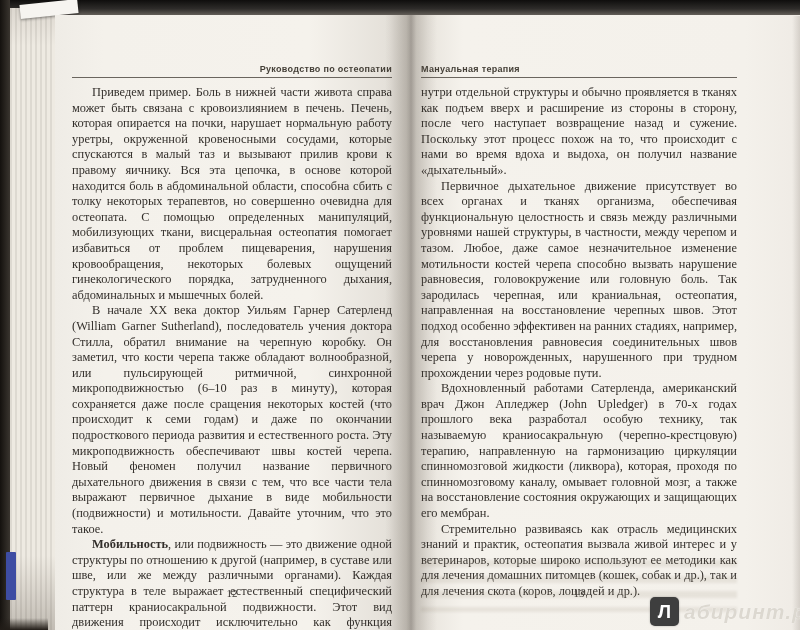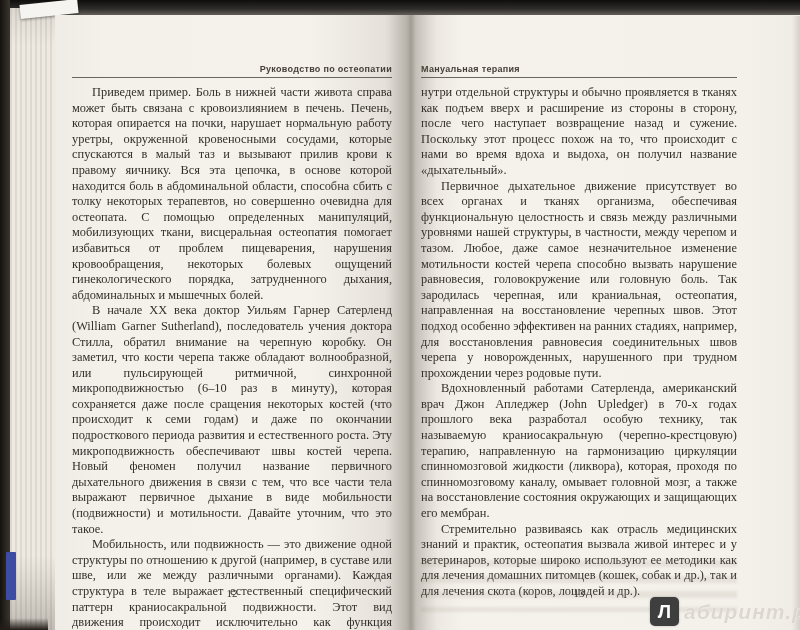--- a/index.html
+++ b/index.html
@@ -45,21 +45,21 @@
     border-bottom:1px solid #6a655e;}
   .rh-right-align{text-align:right;}
   .rh-left-align{text-align:left;}
   .running-head span{position:absolute;bottom:3px;}
   .rh-right-align span{right:0;}
   .rh-left-align span{left:0;}
   .body-text{position:absolute;top:70px;left:0;right:0;
     font-size:12.4px;line-height:15.6px;color:#332f2b;text-align:justify;}
   .body-text p{margin:0;}
   .para.indent{text-indent:20px;}
-  .bold{font-weight:normal;}
+  .bold{font-weight:bold;}
   .italic{}
   .page-number{position:absolute;top:572px;left:0;right:0;text-align:center;
     font-size:11px;color:#3a3633;}
   
   .ghost-lines{position:absolute;left:13px;width:316px;top:545px;height:52px;
     background:repeating-linear-gradient(180deg,rgba(146,134,116,0.28) 0 7px,rgba(0,0,0,0) 7px 15.6px);
     filter:blur(1.3px);opacity:0.5;}
   
   .wm-logo{position:absolute;left:650px;top:597px;width:29px;height:29px;
     background:#3e3e3e;border-radius:5px;color:#ffffff;

